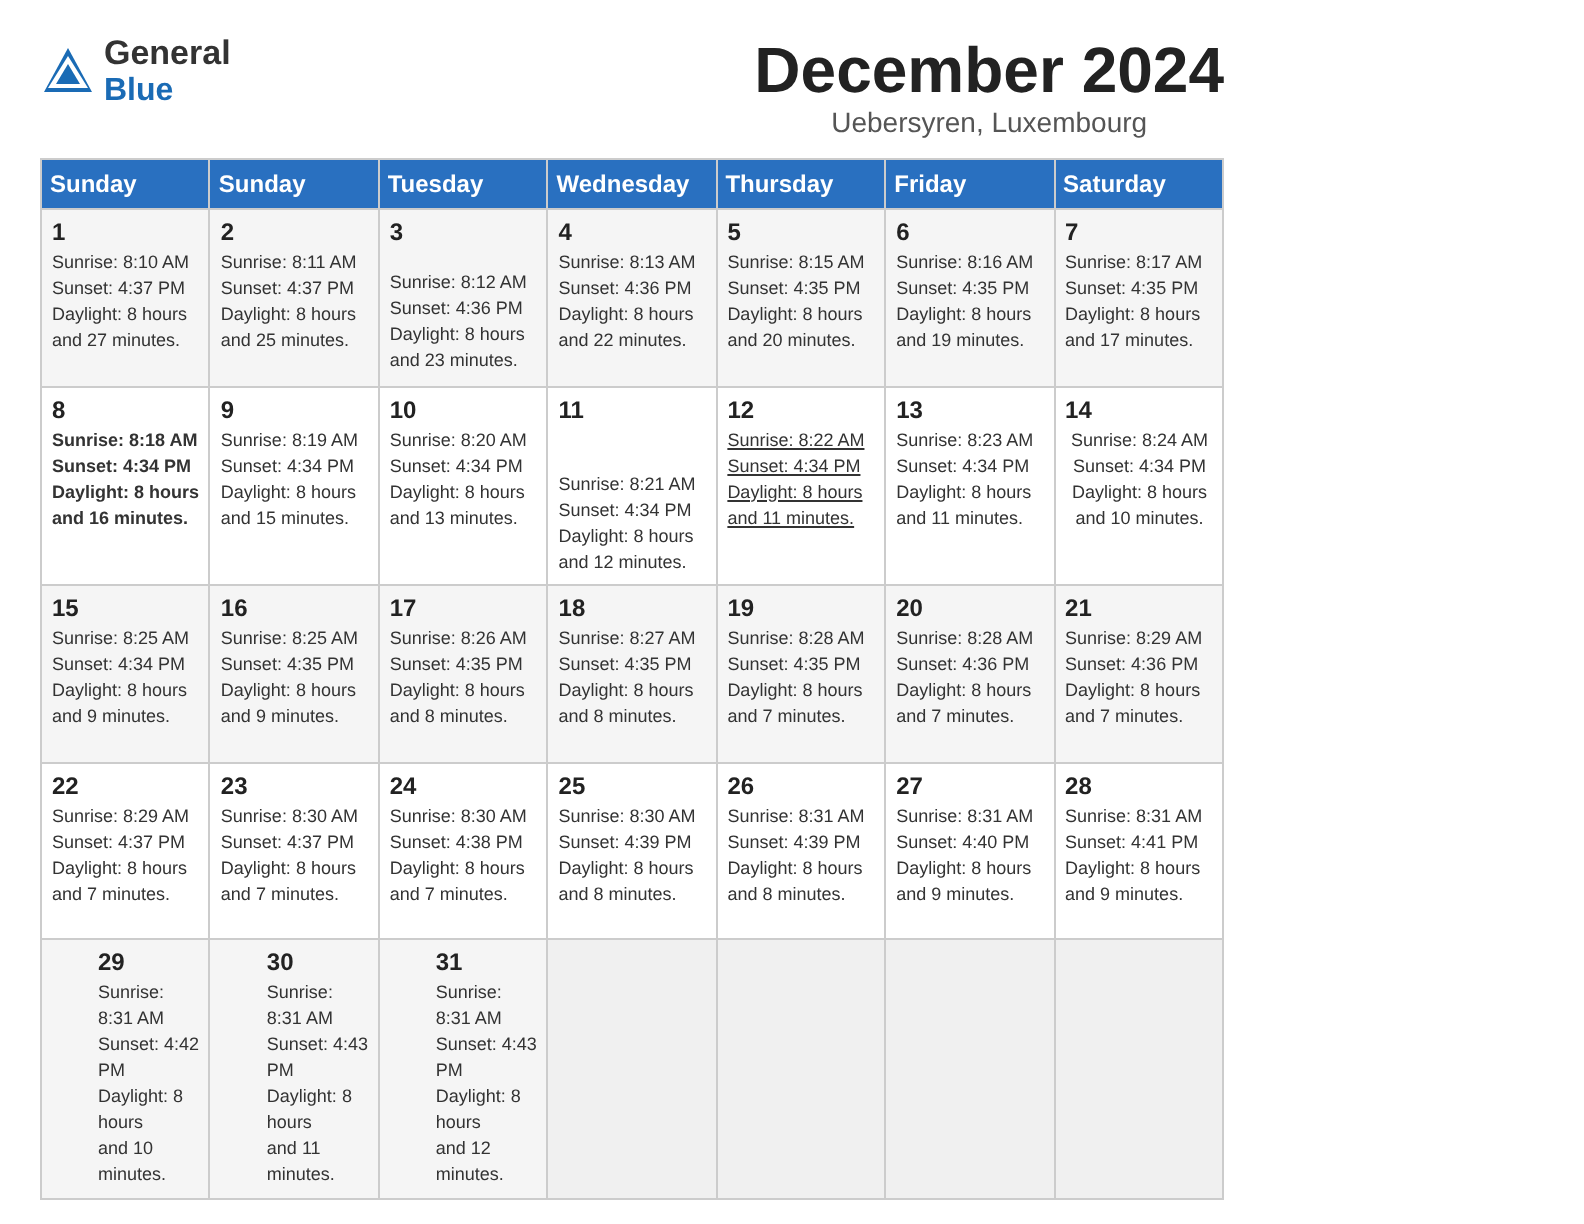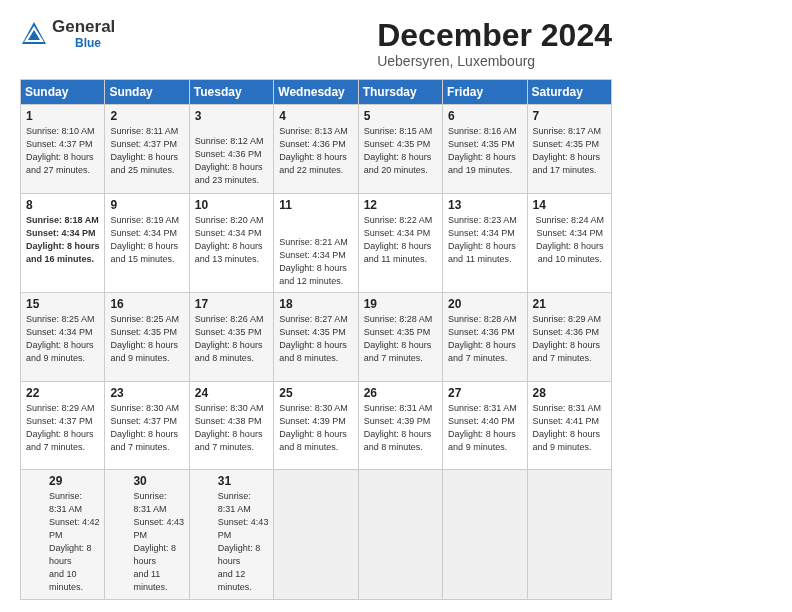--- a/index.html
+++ b/index.html
@@ -31,32 +31,31 @@
       display: flex;
       flex-direction: column;
       line-height: 1.1;
     }
     .logo-general {
       font-size: 17px;
       font-weight: bold;
       color: #333;
     }
     .logo-blue {
-      font-size: 12px;
+      font-size: 16px;
       font-weight: bold;
       color: #1a6bb5;
-      margin-left: 23px;
     }
     .logo-icon {
       width: 28px;
       height: 28px;
       margin-right: 4px;
     }
     .title-area {
-      text-align: left;
+      text-align: center;
     }
     .month-title {
       font-size: 32px;
       font-weight: bold;
       color: #222;
       line-height: 1.1;
     }
     .subtitle {
       font-size: 14px;
       color: #555;
@@ -222,21 +221,21 @@
           </td>
           <td>
             <span class="day-num">11</span>
             <div class="day-info" style="white-space: pre-line; margin-top: 24px;">Sunrise: 8:21 AM
 Sunset: 4:34 PM
 Daylight: 8 hours
 and 12 minutes.</div>
           </td>
           <td>
             <span class="day-num">12</span>
-            <div class="day-info" style="white-space: pre-line;">Sunrise: 8:22 AM
+            <div class="day-info" style="white-space: pre-line; text-decoration: underline;">Sunrise: 8:22 AM
 Sunset: 4:34 PM
 Daylight: 8 hours
 and 11 minutes.</div>
           </td>
           <td>
             <span class="day-num">13</span>
             <div class="day-info" style="white-space: pre-line;">Sunrise: 8:23 AM
 Sunset: 4:34 PM
 Daylight: 8 hours
 and 11 minutes.</div>

